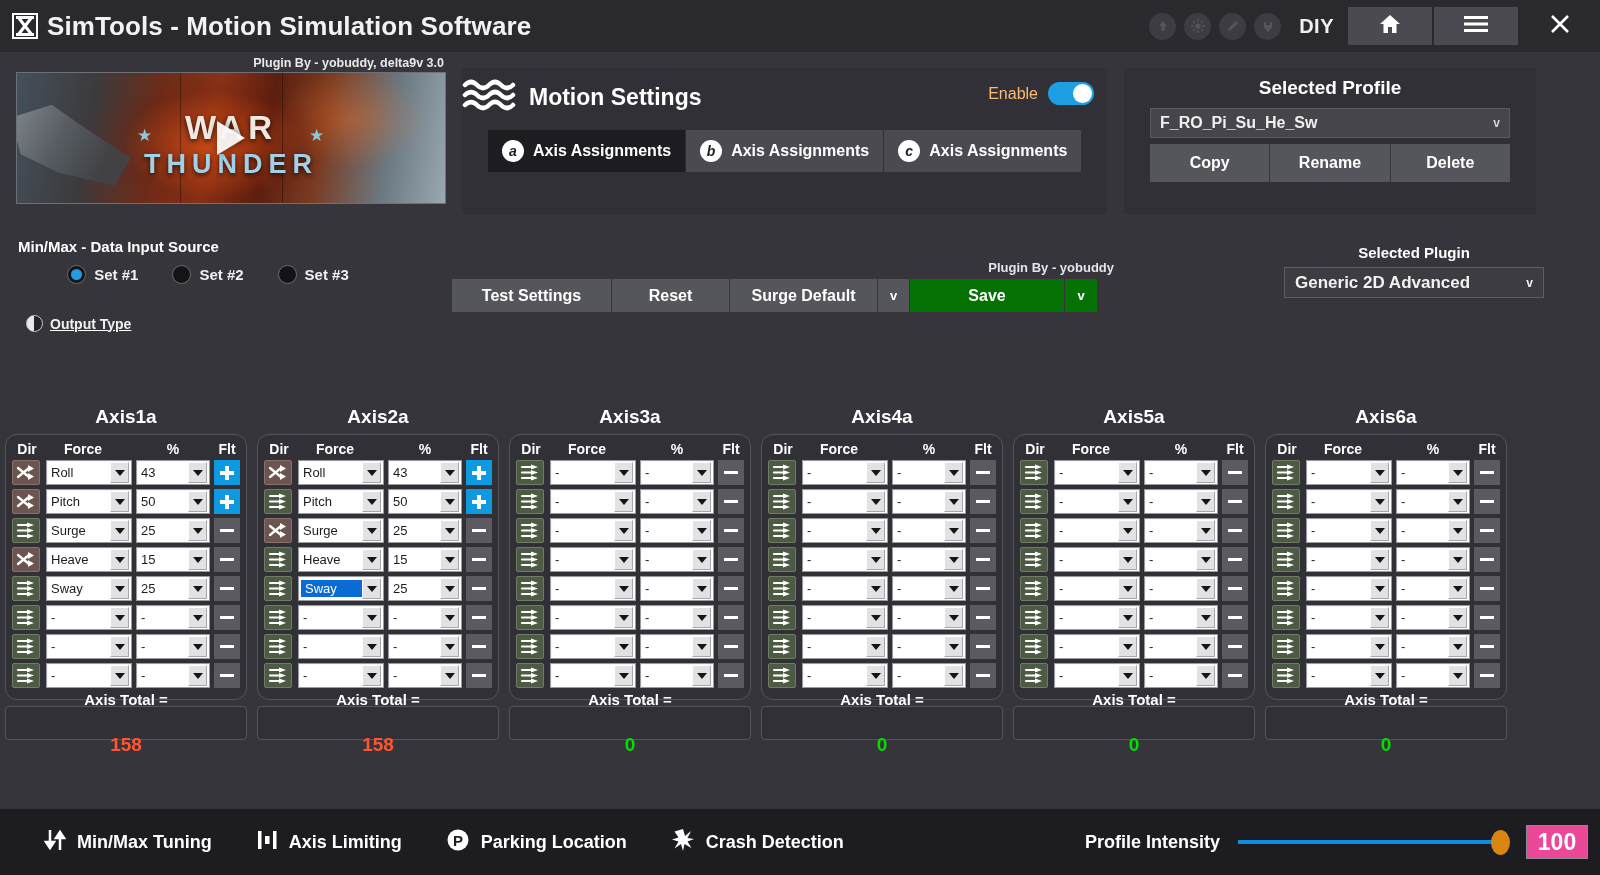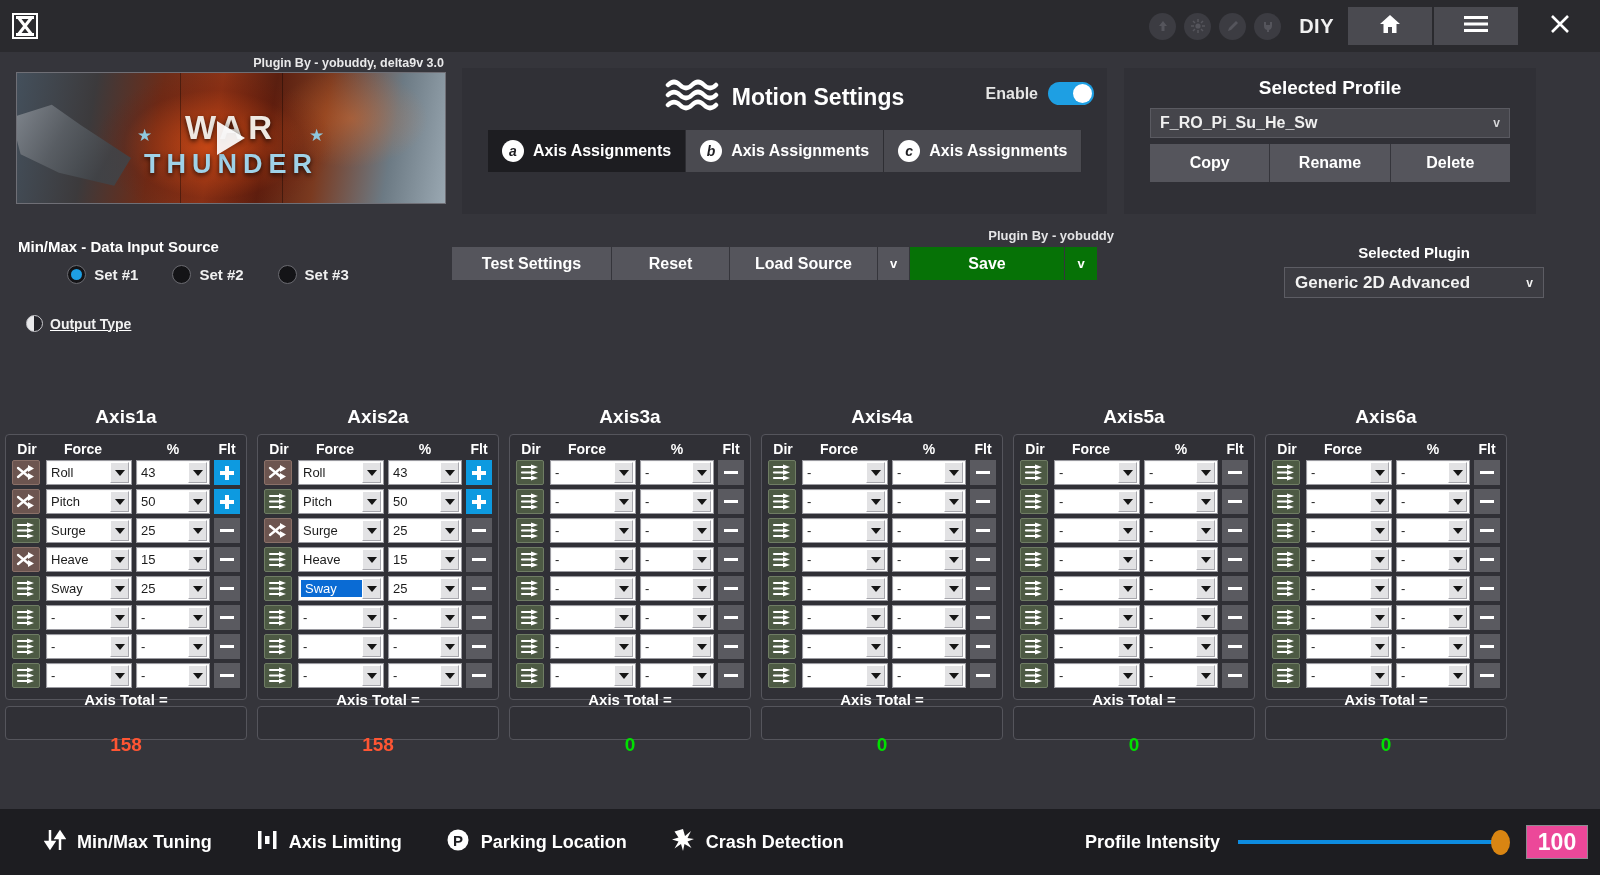--- a/index.html
+++ b/index.html
@@ -87,29 +87,29 @@
     width: 0; height: 0; border-left: 28px solid rgba(255,255,255,.92);
     border-top: 17px solid transparent; border-bottom: 17px solid transparent;
     filter: drop-shadow(0 0 4px rgba(0,0,0,.5));
   }
 
   .motion-panel {
     position: absolute; left: 462px; top: 68px; width: 645px; height: 146px;
     background: #303036;
   }
   .motion-head {
-    display: flex; align-items: center; justify-content: center;
+    display: flex; align-items: center; justify-content: flex-start;
     height: 58px; position: relative;
   }
   .wave-icon { margin-right: 13px; color: #fff; }
   .motion-title { font-size: 23px; font-weight: bold; color: #fff; }
   .enable-wrap {
     position: absolute; right: 13px; top: 14px; display: flex; align-items: center; gap: 10px;
   }
-  .enable-label { font-size: 16px; color: #e5e5e5; font-weight: bold; }
+  .enable-label { font-size: 16px; color: #fdba74; }
   .toggle {
     width: 46px; height: 23px; border-radius: 12px; background: #1e9fe3; position: relative;
   }
   .toggle .knob {
     position: absolute; right: 2px; top: 2px; width: 19px; height: 19px;
     border-radius: 50%; background: #fff;
   }
   .tabs { display: flex; margin: 4px 0 0 26px; }
   .tab {
     height: 42px; display: flex; align-items: center; padding: 0 14px;
@@ -159,21 +159,21 @@
   .output-type {
     position: absolute; left: 26px; top: 315px; display: flex; align-items: center; gap: 7px; text-decoration: underline;
   }
   .half-circle {
     width: 17px; height: 17px; border-radius: 50%;
     background: linear-gradient(90deg, #e8e8ea 50%, #24242a 50%);
     border: 1px solid #c8c8cc;
   }
   .output-label { font-size: 14px; font-weight: bold; color: #f0f0f0; }
 
-  .action-block { position: absolute; left: 452px; top: 228px; width: 664px; }
+  .action-block { position: absolute; left: 452px; top: 260px; width: 664px; }
   .plugin-credit {
     text-align: right; font-size: 13px; font-weight: bold; color: #e4e4e6;
     padding-right: 2px; margin-bottom: 4px;
   }
   .action-row { display: flex; height: 33px; }
   .abtn {
     background: #55555c; color: #fff; font-size: 16px; font-weight: bold;
     display: flex; align-items: center; justify-content: center;
     border-right: 1px solid #35353b;
   }
@@ -193,21 +193,21 @@
   }
   .plugin-select .chev { margin-left: auto; font-size: 12px; }
 
   
   .axes { position: absolute; left: 0; top: 362px; width: 1600px; display: flex; }
   .axis-col { width: 252px; padding: 0 5px; margin-top: 44px; }
   .axis-title {
     text-align: center; font-size: 19px; font-weight: bold; color: #fff; margin-bottom: 6px;
   }
   .axis-box {
-    background: #303036; border: 1px solid #55555c; border-radius: 4px; padding: 5px 6px 7px 6px;
+    background: #303036; border: 1px solid #55555c; border-radius: 12px; padding: 5px 6px 7px 6px;
   }
   .axis-head {
     display: grid; grid-template-columns: 30px 1fr 74px 26px; gap: 4px;
     font-size: 14px; font-weight: bold; color: #fff; padding: 1px 0 3px 0;
   }
   .axis-head .h-dir { text-align: center; }
   .axis-head .h-force { text-align: left; padding-left: 18px; }
   .axis-head .h-pct { text-align: center; }
   .axis-head .h-flt { text-align: center; }
   .axis-row {
@@ -291,20 +291,21 @@
 
   <div class="titlebar">
     <div class="title-logo">
       <svg width="26" height="26" viewBox="0 0 26 26">
         <rect x="1" y="1" width="24" height="24" fill="none" stroke="#fff" stroke-width="2"></rect>
         <path d="M6 4 L20 22 M20 4 L6 22" stroke="#fff" stroke-width="3" fill="none"></path>
         <rect x="4" y="3" width="18" height="3" fill="#fff"></rect>
         <rect x="4" y="20" width="18" height="3" fill="#fff"></rect>
       </svg>
     </div>
+    <div class="title-text">SimTools - Motion Simulation Software</div>
     <div class="title-spacer"></div>
 
     <div class="tb-icons">
       <div class="tb-circ">
         <svg width="16" height="16" viewBox="0 0 16 16">
             <path d="M8 3 L12 8 H9.5 V13 H6.5 V8 H4 Z" fill="#55555c"></path>
           </svg>
       </div>
       <div class="tb-circ">
         <svg width="16" height="16" viewBox="0 0 16 16">
@@ -441,21 +442,21 @@
   <div class="output-type">
     <span class="half-circle"></span>
     <span class="output-label">Output Type</span>
   </div>
 
   <div class="action-block">
     <div class="plugin-credit">Plugin By - yobuddy</div>
     <div class="action-row">
       <div class="abtn test">Test Settings</div>
       <div class="abtn reset">Reset</div>
-      <div class="abtn load">Load Source</div>
+      <div class="abtn load">Surge Default</div>
       <div class="abtn caret">v</div>
       <div class="abtn save">Save</div>
       <div class="abtn save-caret">v</div>
     </div>
   </div>
 
   <div class="plugin-block">
     <div class="plugin-title">Selected Plugin</div>
     <div class="plugin-select">
       <span>Generic 2D Advanced</span>

